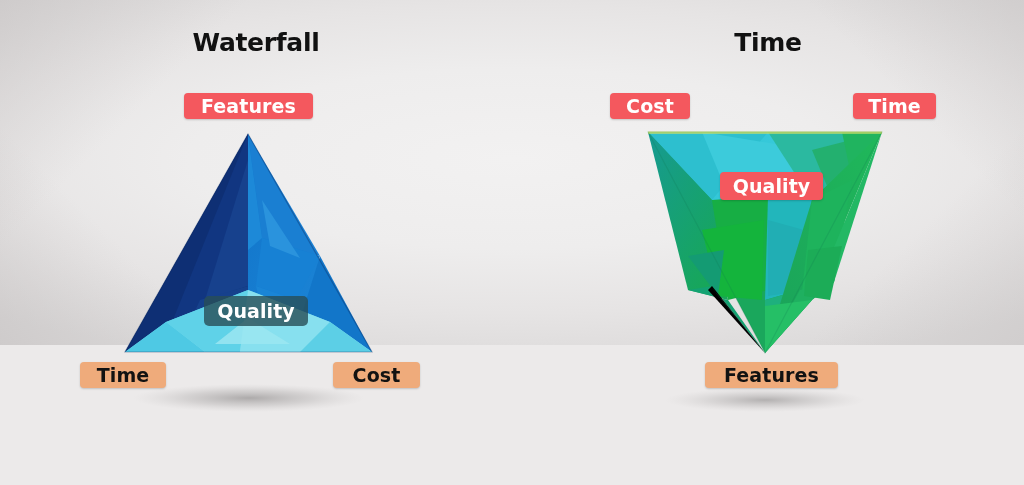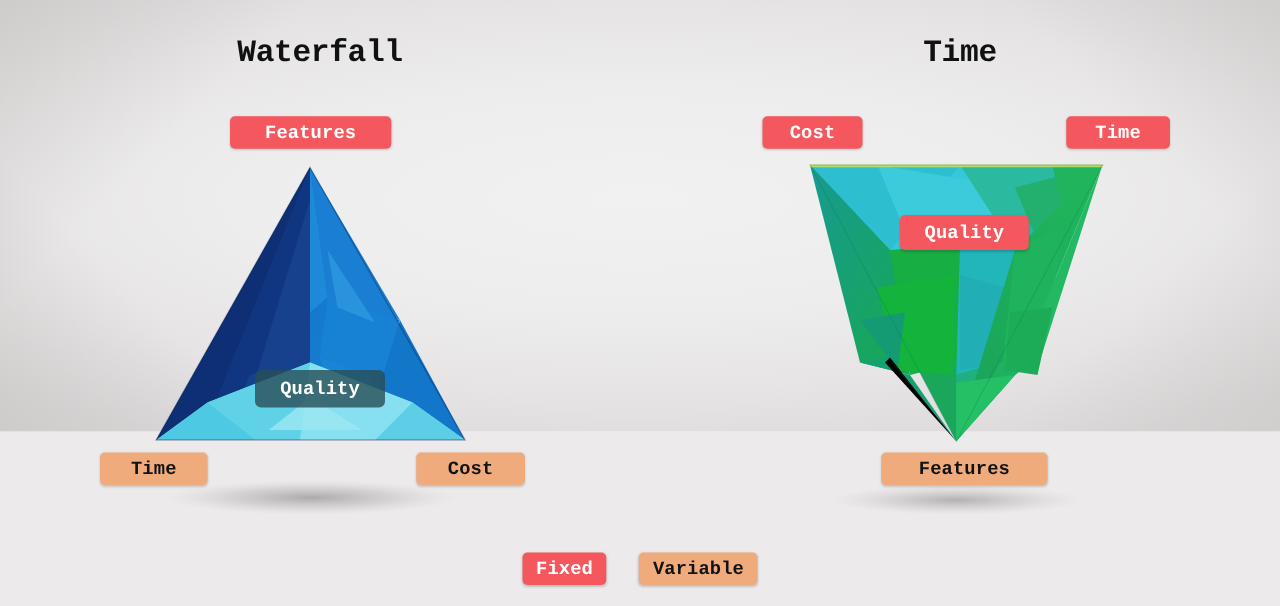--- a/index.html
+++ b/index.html
@@ -13,21 +13,20 @@
     font-family: "DejaVu Sans", "Liberation Sans", sans-serif;
     background: #eceaea;
   }
 
   #diagram {
     position: relative;
     width: 1024px;
     height: 345px;
     background:
       radial-gradient(ellipse 75% 62% at 50% 46%, #f2f1f1 0%, #eeeded 42%, #e6e4e4 72%, #dbd9d9 100%);
-    font-family: Liberation Mono, monospace;
   }
   
   #diagram::before {
     content: "";
     position: absolute;
     inset: 0;
     pointer-events: none;
     background:
       linear-gradient(135deg, rgba(196,192,192,0.55) 0%, rgba(196,192,192,0) 18%),
       linear-gradient(225deg, rgba(196,192,192,0.45) 0%, rgba(196,192,192,0) 16%),
@@ -72,21 +71,21 @@
     overflow: visible;
   }
 
   .badge {
     position: absolute;
     display: flex;
     align-items: center;
     justify-content: center;
     height: 26px;
     border-radius: 4px;
-    font-size: 15px;
+    font-size: 19px;
     font-weight: bold;
     letter-spacing: 0.1px;
     white-space: nowrap;
     padding: 0 11px;
     box-sizing: border-box;
     box-shadow: 0 1px 2px rgba(0,0,0,0.18);
   }
   .badge.fixed {
     background: #f4585e;
     color: #ffffff;
@@ -288,22 +287,14 @@
       <div class="badge variable" id="ag-features">
         <span>Features</span>
       </div>
 
       <div class="badge fixed quality-fixed" id="ag-quality">
         <span>Quality</span>
       </div>
     </div>
   </div>
 
-  <div class="legend">
-    <div class="badge fixed">
-      <span>Fixed</span>
-    </div>
-    <div class="badge variable">
-      <span>Variable</span>
-    </div>
-  </div>
 
 </div>
 
 </body></html>

